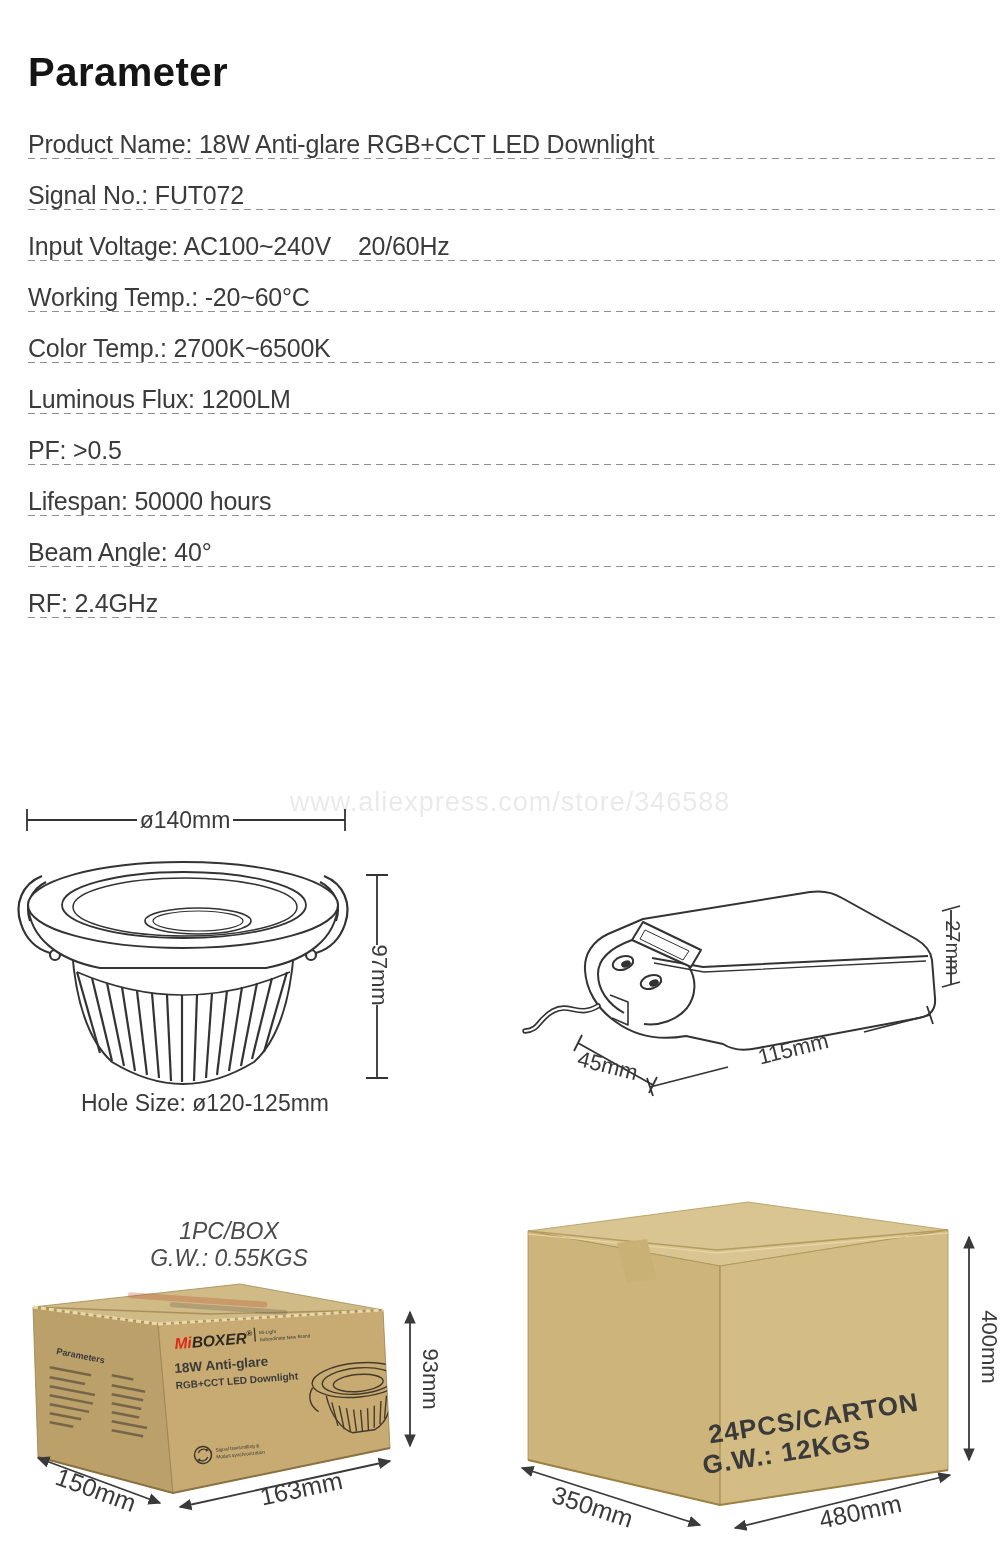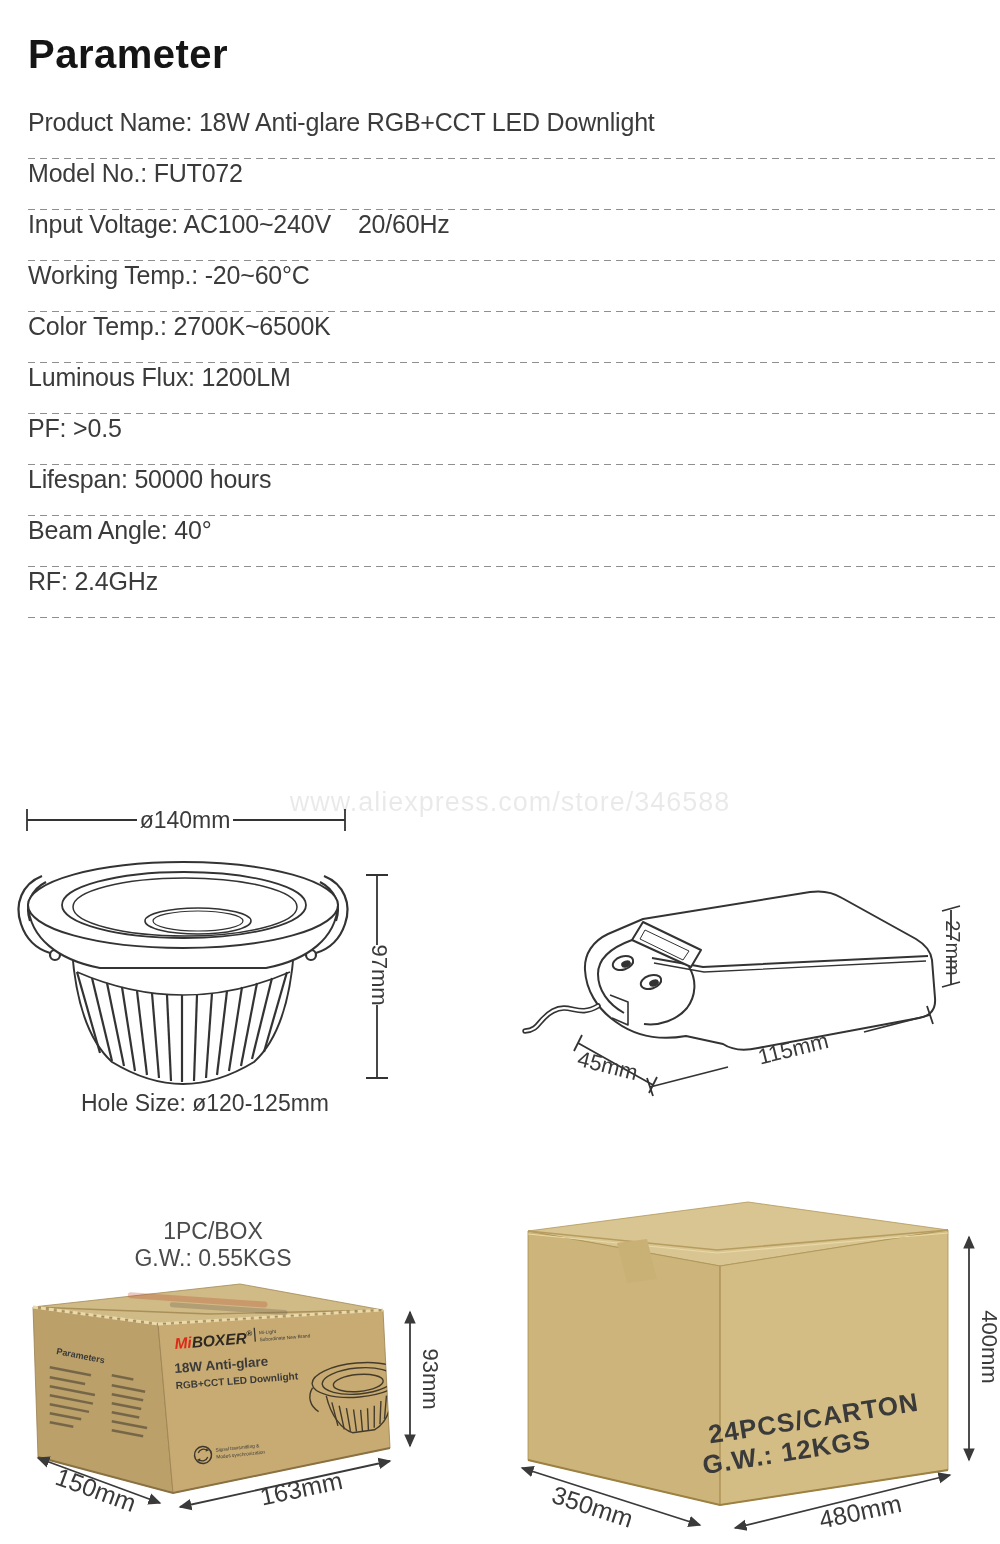--- a/index.html
+++ b/index.html
@@ -1,43 +1,43 @@
 <!DOCTYPE html>
 <html><head>
 <meta charset="utf-8">
 <style>
   html,body{margin:0;padding:0;background:#fff;}
   .page{position:relative;width:1000px;height:1544px;background:#ffffff;overflow:hidden;
         font-family:"Liberation Sans", sans-serif;}
-  .title{position:absolute;left:28px;top:32px;font-size:40px;font-weight:700;color:#151515;letter-spacing:.5px;}
+  .title{position:absolute;left:28px;top:50px;font-size:40px;font-weight:700;color:#151515;letter-spacing:.5px;}
   .params{position:absolute;left:28px;top:108px;width:969px;z-index:2;}
-  .param-row{height:51px;display:flex;align-items:flex-start;font-size:25px;color:#3b3b3b;
+  .param-row{height:51px;display:flex;align-items:flex-end;font-size:25px;color:#3b3b3b;
              letter-spacing:-.2px;white-space:pre;
              background:repeating-linear-gradient(to right,#8f8f8f 0 7px,transparent 7px 12px) left bottom/100% 1.5px no-repeat;}
   .watermark{position:absolute;left:180px;top:787px;width:660px;text-align:center;font-size:27px;
              color:rgba(0,0,0,0.085);letter-spacing:1px;z-index:1;}
-  .pcbox-label{position:absolute;left:88px;top:1218px;width:250px;text-align:center;z-index:2;
-               font-size:23px;color:#4b4b4b;line-height:27px;}
+  .pcbox-label{position:absolute;left:104px;top:1218px;width:250px;text-align:center;z-index:2;
+               font-size:23px;color:#4b4b4b;line-height:27px;font-style:italic;}
   svg{position:absolute;}
   svg text{font-family:"Liberation Sans", sans-serif;fill:#3a3a3a;}
   #dl-svg{left:0;top:800px;}
   #drv-svg{left:490px;top:860px;}
   #box-svg{left:20px;top:1280px;}
   #ctn-svg{left:505px;top:1195px;}
 </style>
 </head>
 <body>
 
 <div class="page">
 
   <div class="title">Parameter</div>
 
   <div class="params">
     <div class="param-row"><span>Product Name: 18W Anti-glare RGB+CCT LED Downlight</span></div>
-    <div class="param-row"><span>Model No.: FUT072</span></div>
+    <div class="param-row"><span>Signal No.: FUT072</span></div>
     <div class="param-row"><span>Input Voltage: AC100~240V    20/60Hz</span></div>
     <div class="param-row"><span>Working Temp.: -20~60°C</span></div>
     <div class="param-row"><span>Color Temp.: 2700K~6500K</span></div>
     <div class="param-row"><span>Luminous Flux: 1200LM</span></div>
     <div class="param-row"><span>PF: &gt;0.5</span></div>
     <div class="param-row"><span>Lifespan: 50000 hours</span></div>
     <div class="param-row"><span>Beam Angle: 40°</span></div>
     <div class="param-row"><span>RF: 2.4GHz</span></div>
   </div>
 

